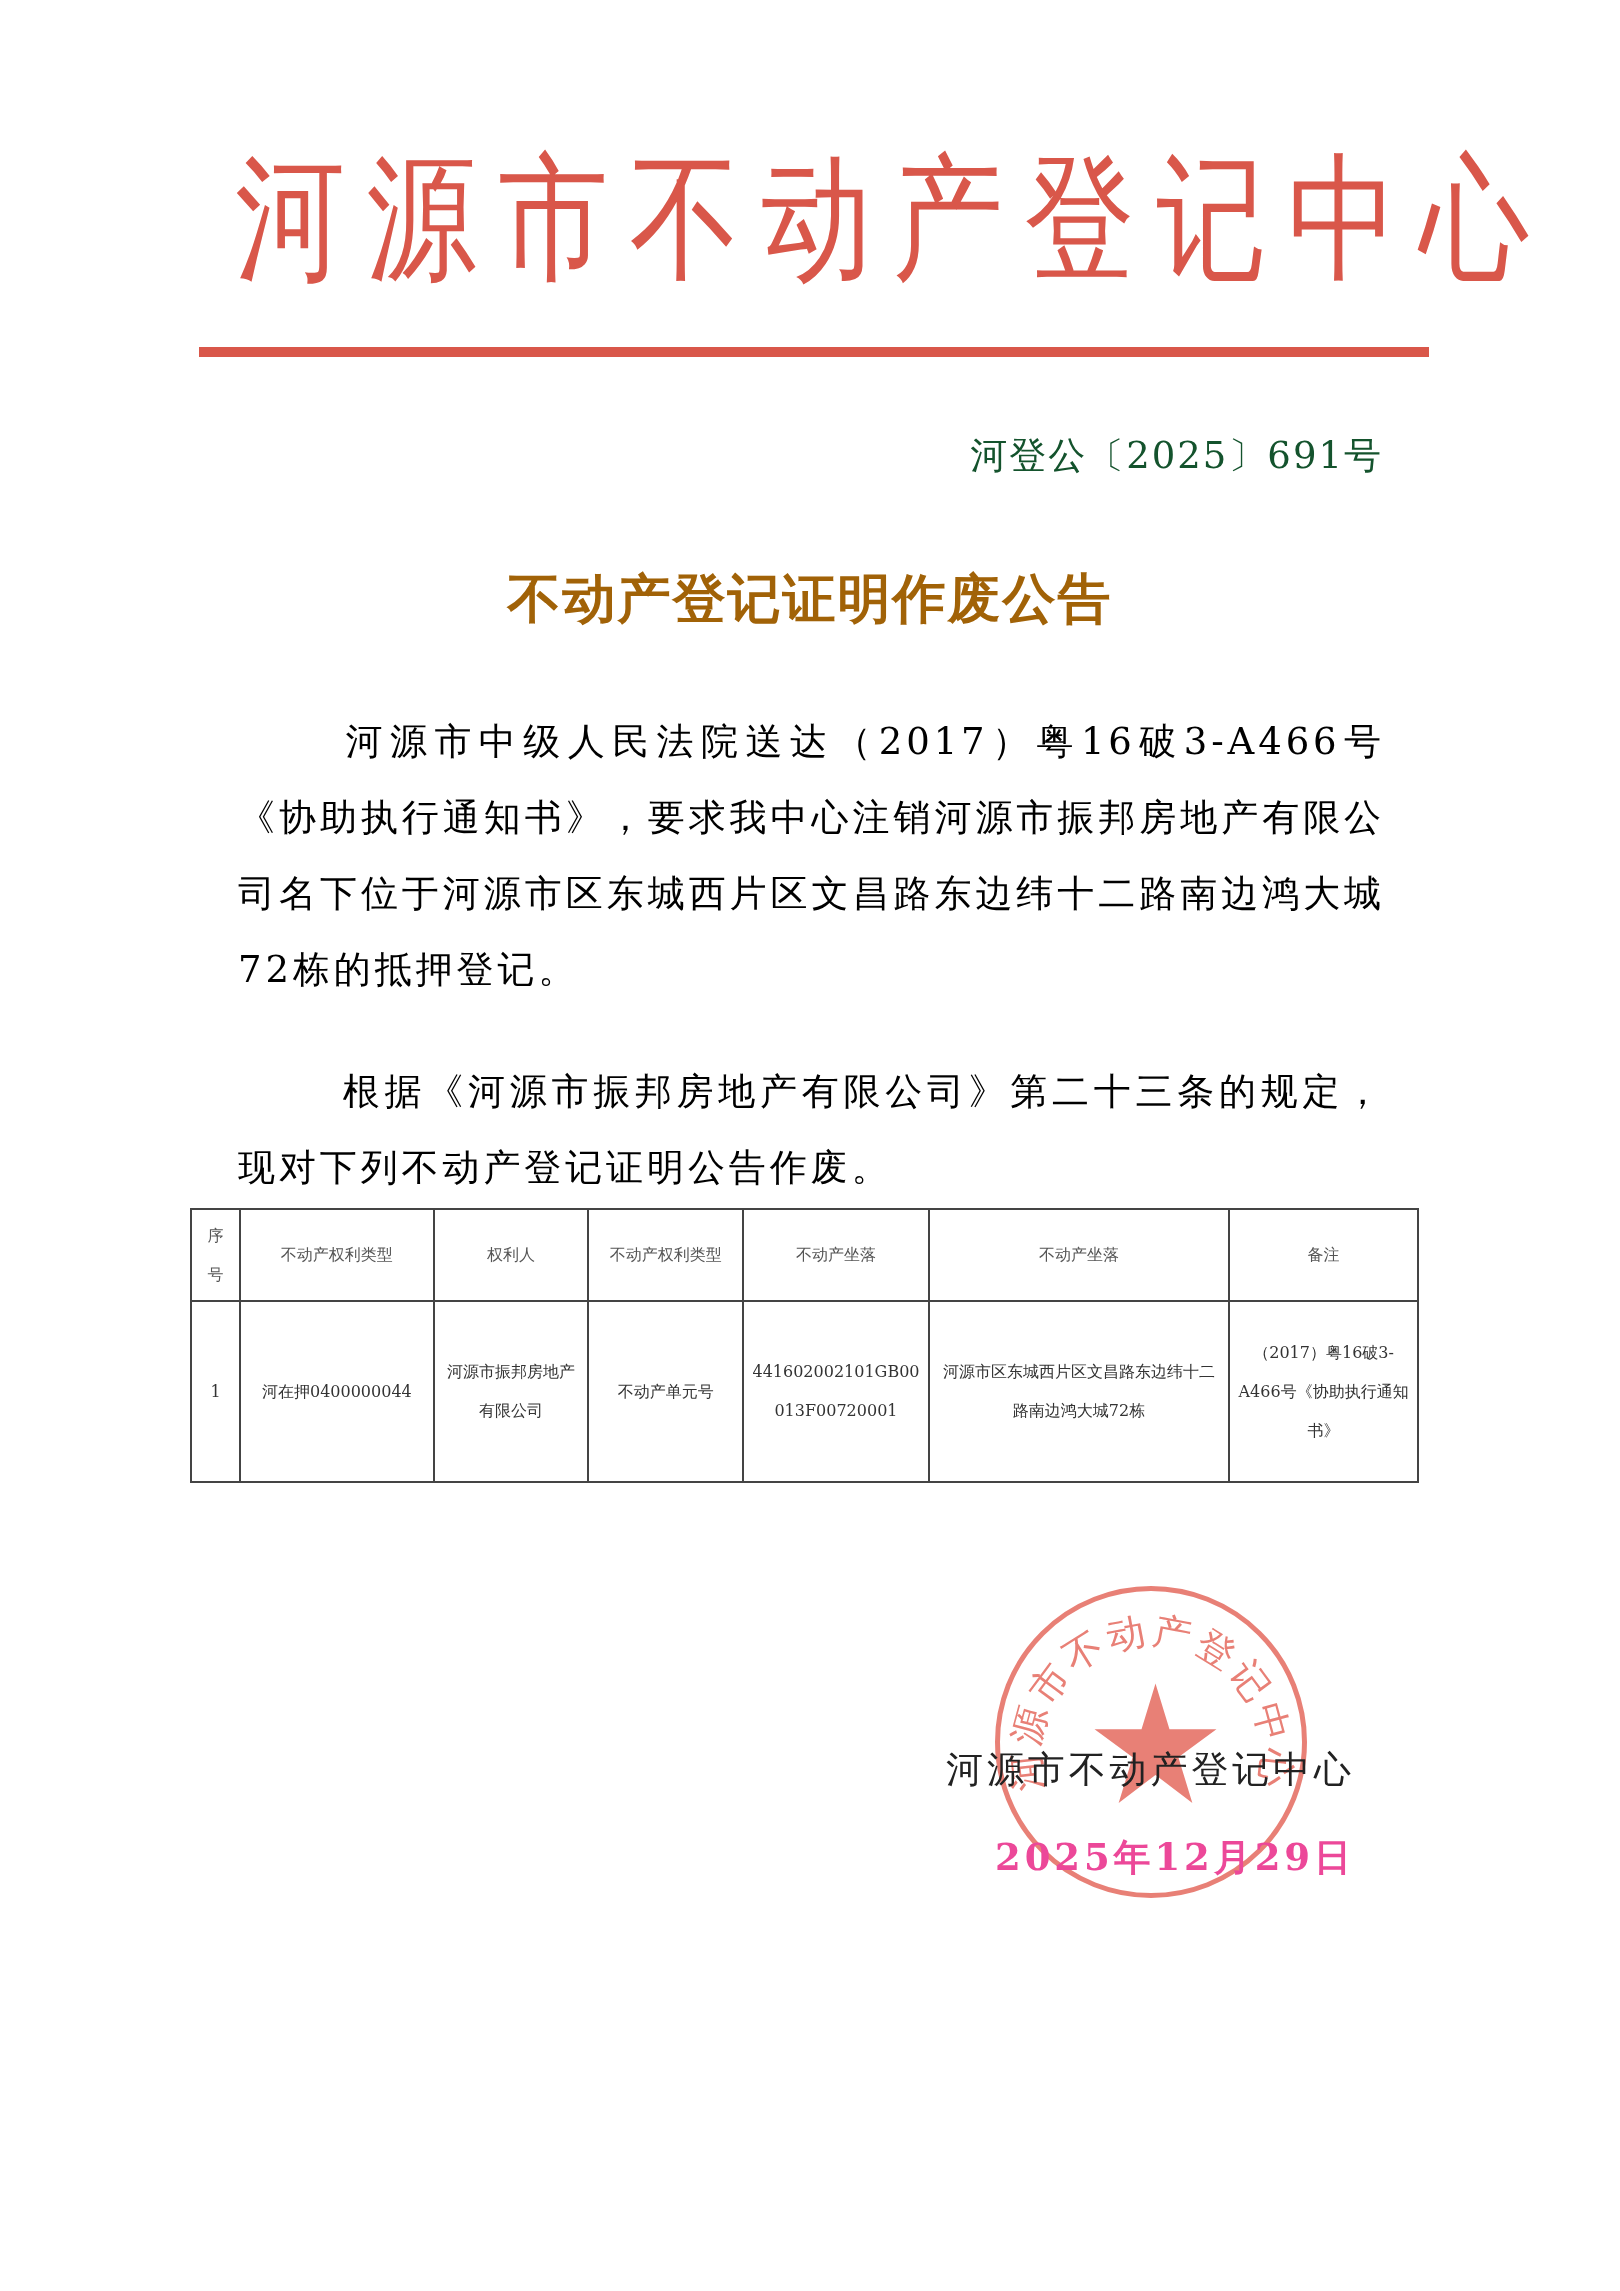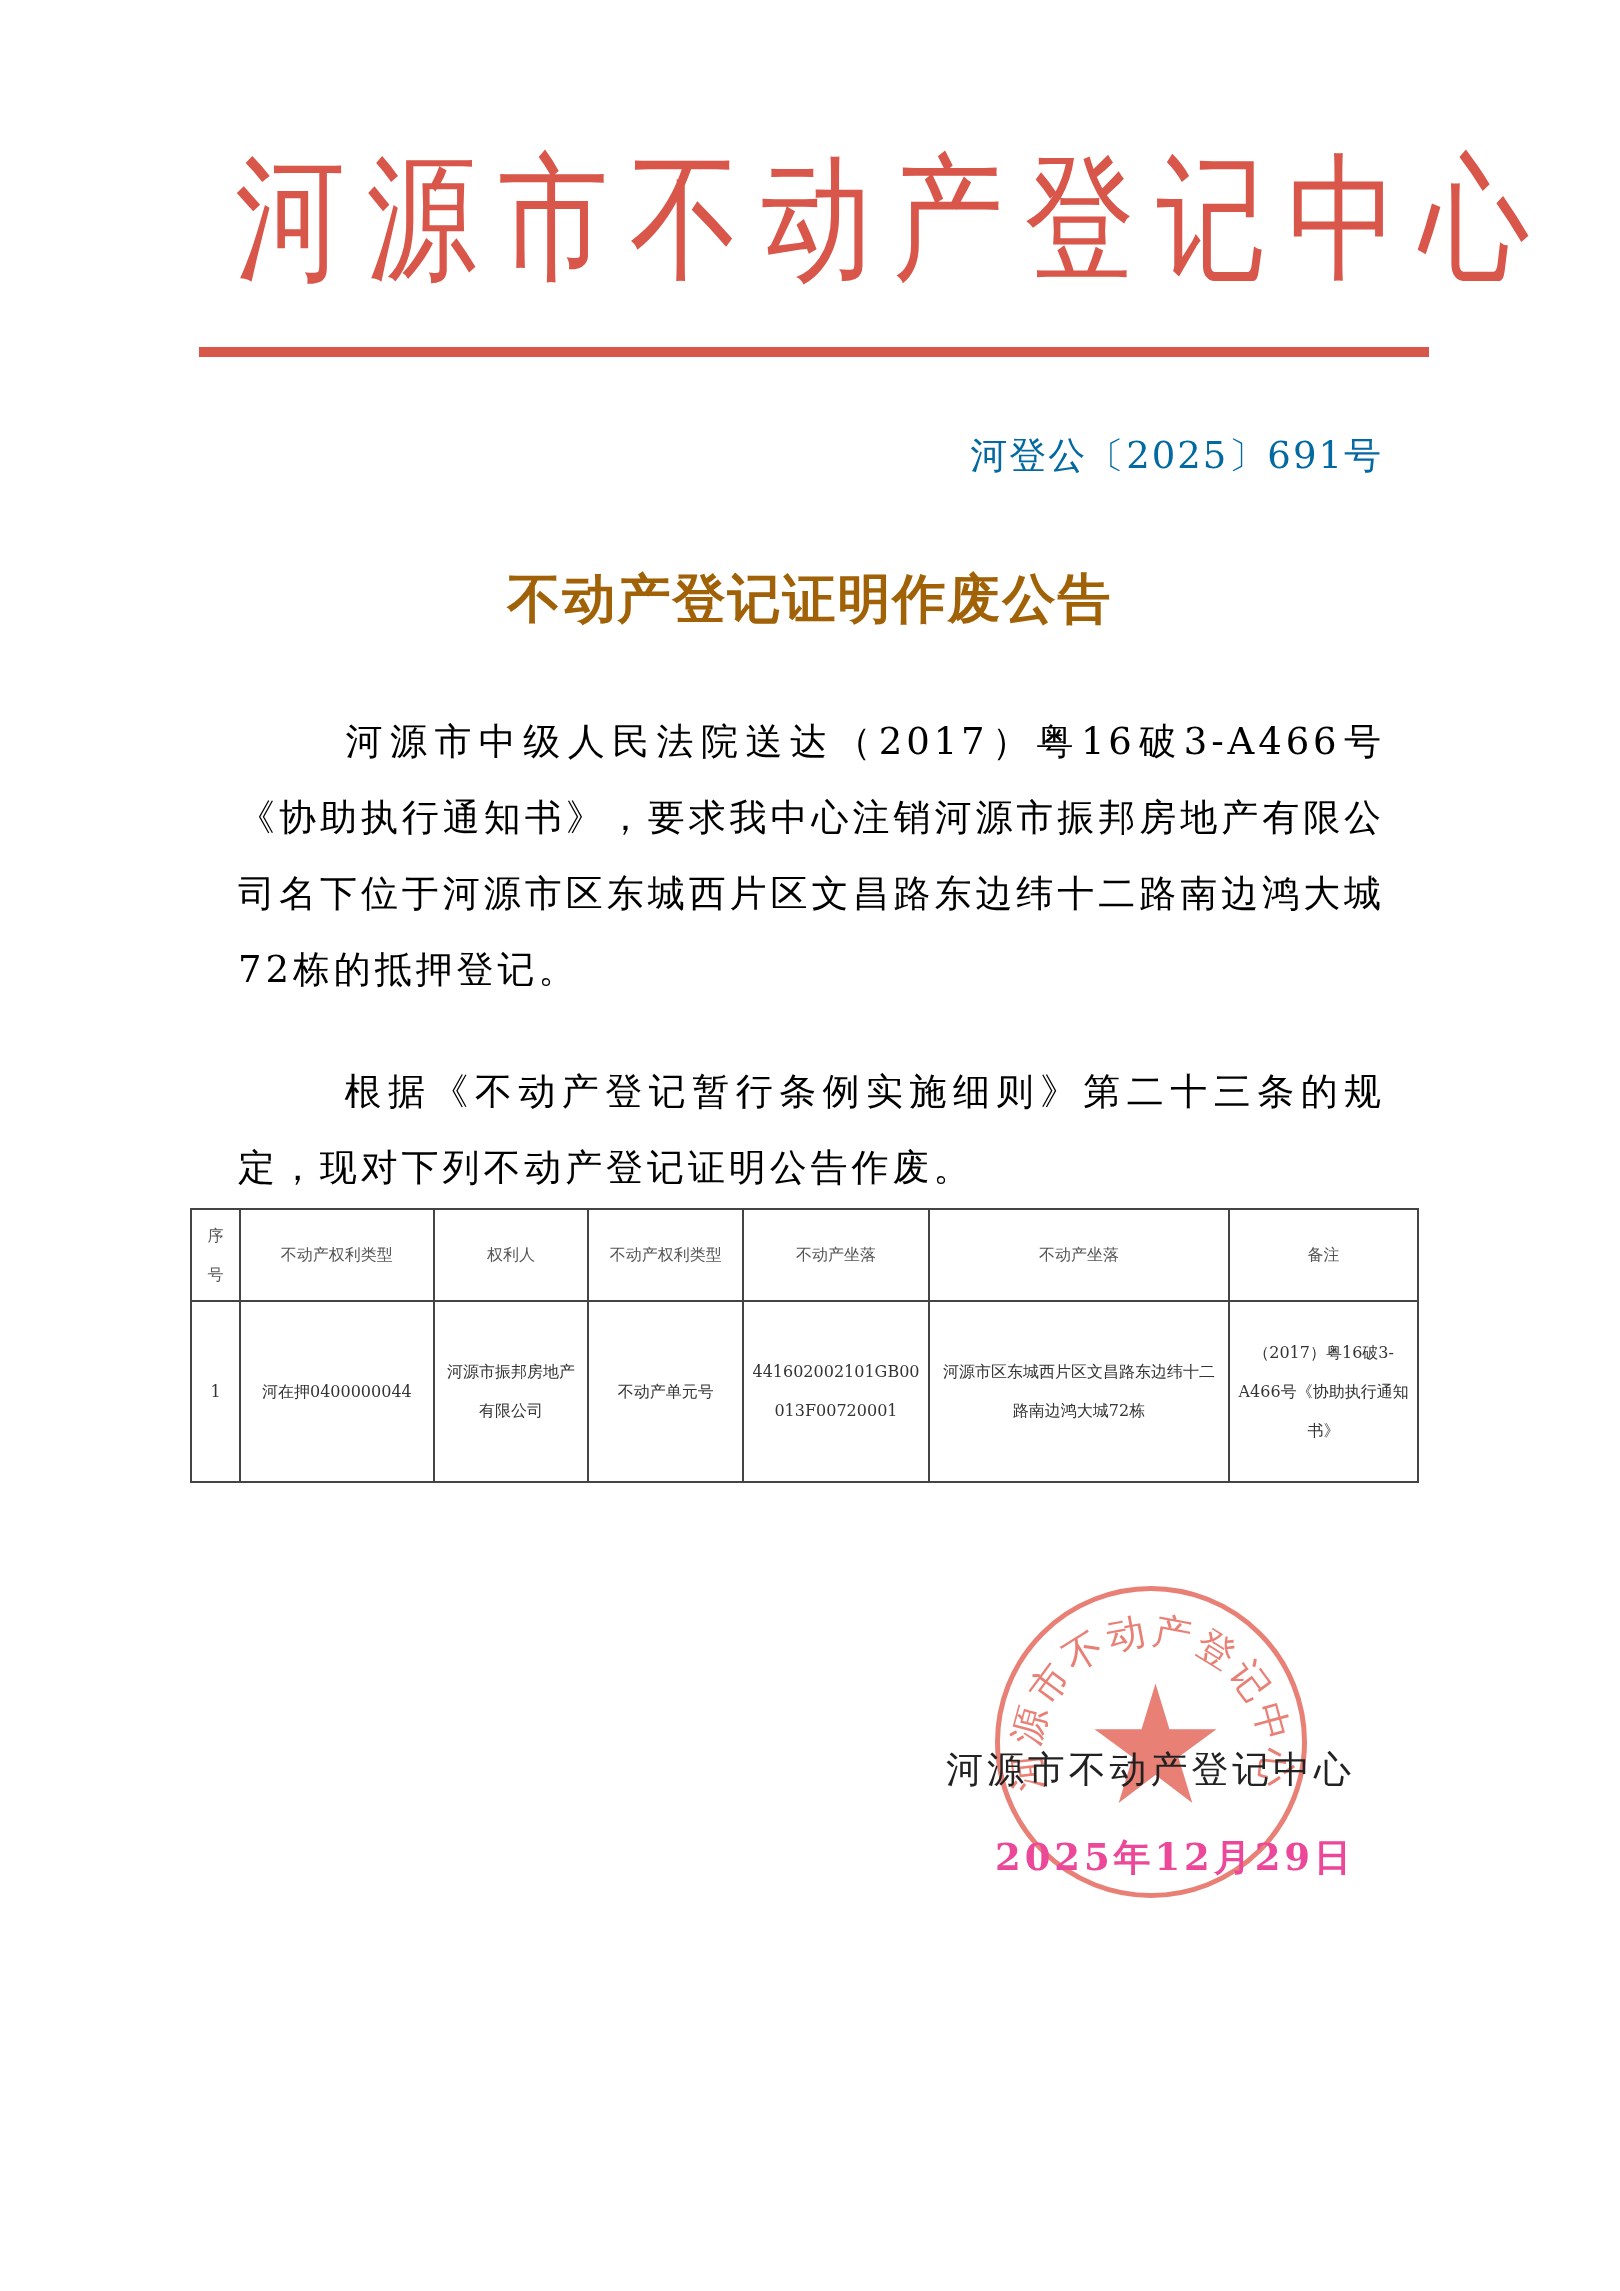--- a/index.html
+++ b/index.html
@@ -2,21 +2,21 @@
 <html><head>
 <meta charset="utf-8">
 <style>
   html,body{margin:0;padding:0;background:#fff;}
   body{width:1620px;height:2292px;position:relative;overflow:hidden;
        font-family:"DejaVu Serif","Liberation Serif",serif;color:#222;}
   .letterhead{position:absolute;left:235px;top:127px;width:1157px;
        font-size:110px;color:#d9574a;letter-spacing:21.6px;white-space:nowrap;
        font-family:"DejaVu Serif",serif;transform:scaleY(1.25);transform-origin:top left;}
   .red-rule{position:absolute;left:199px;top:347px;width:1230px;height:9.8px;background:#d9574a;}
-  .doc-number{position:absolute;right:237px;top:431px;font-size:37px;color:#0369a1;letter-spacing:2px;}
+  .doc-number{position:absolute;right:237px;top:431px;font-size:37px;color:#14532d;letter-spacing:2px;}
   .title{position:absolute;left:0;width:100%;top:564px;text-align:center;font-size:53px;font-weight:bold;color:#a16207;letter-spacing:2px;}
   .para{position:absolute;left:238px;width:1147px;font-size:37px;line-height:76px;color:#000000;letter-spacing:3.9px;text-align:justify;}
   .para .indent{display:inline-block;width:104px;}
   .p1{top:704px;}
   .p2{top:1054px;}
   table.notice-table{position:absolute;left:190px;top:1208px;width:1229px;border-collapse:collapse;
        font-size:16px;color:#333;}
   table.notice-table td,table.notice-table th{border:2px solid #444;text-align:center;vertical-align:middle;
        font-weight:normal;padding:5.9px 7.8px;line-height:39px;}
   table.notice-table th{height:74px;color:#555;}
@@ -32,21 +32,21 @@
 <body>
 
 <div class="letterhead">河源市不动产登记中心</div>
 <div class="red-rule"></div>
 
 <div class="doc-number">河登公〔2025〕691号</div>
 
 <div class="title">不动产登记证明作废公告</div>
 
 <div class="para p1"><span class="indent"></span><span>河源市中级人民法院送达（2017）粤16破3-A466号《协助执行通知书》，要求我中心注销河源市振邦房地产有限公司名下位于河源市区东城西片区文昌路东边纬十二路南边鸿大城72栋的抵押登记。</span></div>
-<div class="para p2"><span class="indent"></span><span>根据《不动产登记暂行条例实施细则》第二十三条的规定，现对下列不动产登记证明公告作废。</span></div>
+<div class="para p2"><span class="indent"></span><span>根据《河源市振邦房地产有限公司》第二十三条的规定，现对下列不动产登记证明公告作废。</span></div>
 
 <table class="notice-table">
   <colgroup>
     <col style="width:49px">
       <col style="width:194px">
       <col style="width:155px">
       <col style="width:155px">
     <col style="width:186px">
       <col style="width:301px">
       <col style="width:189px">

